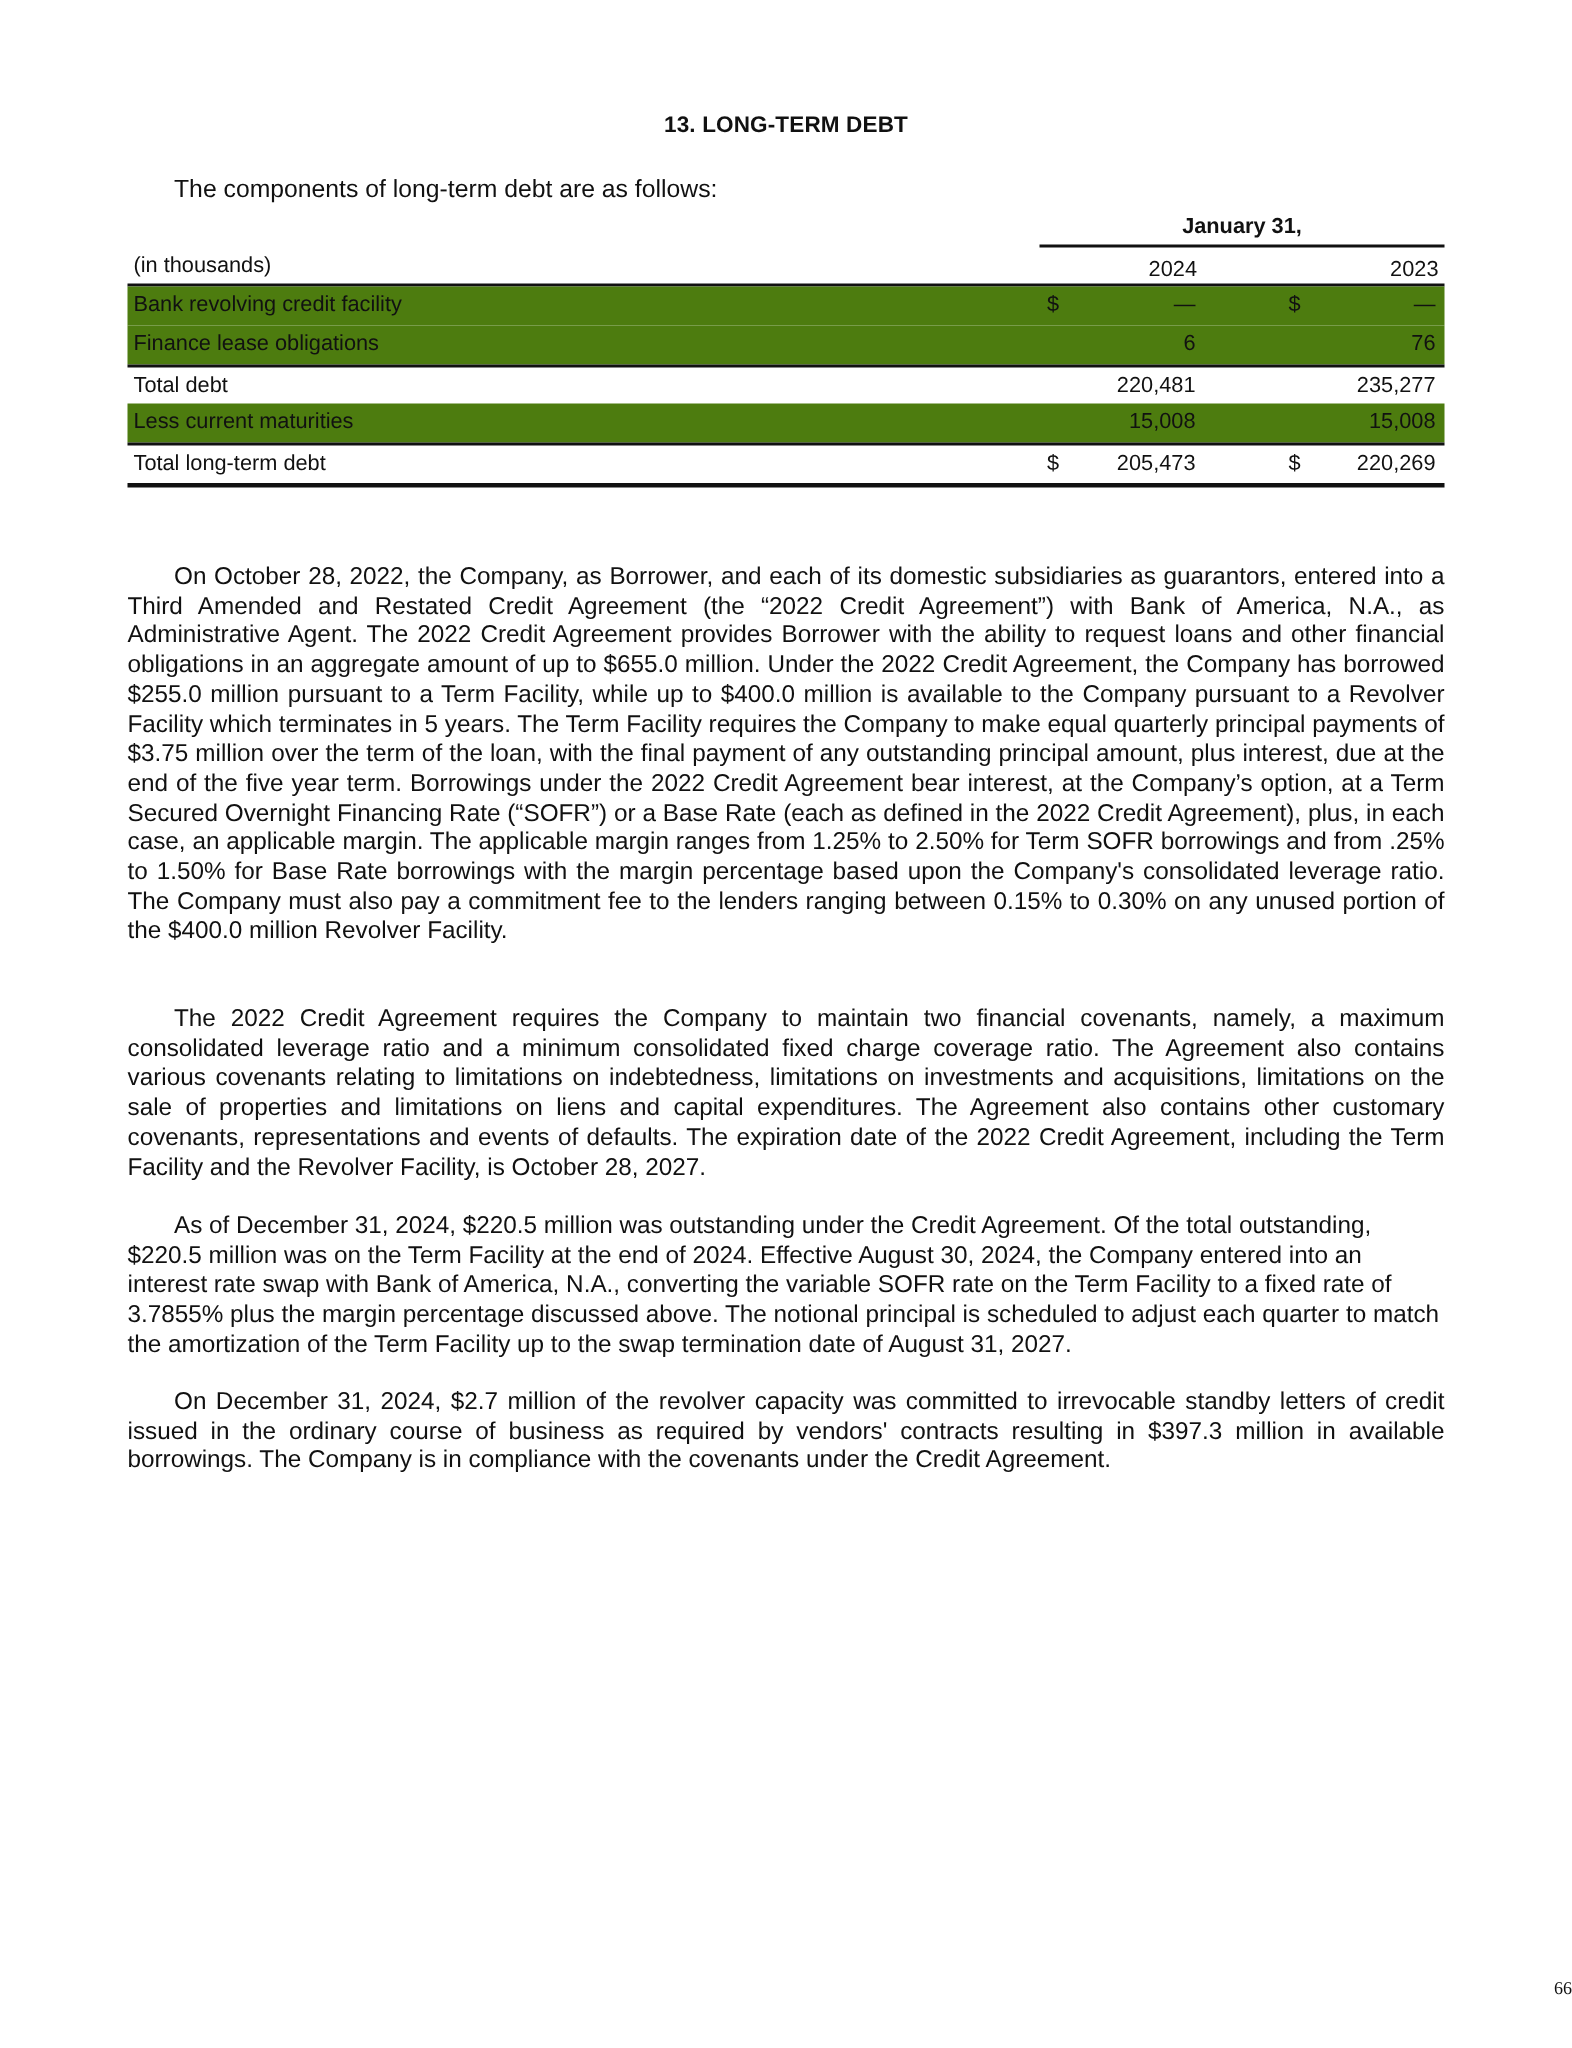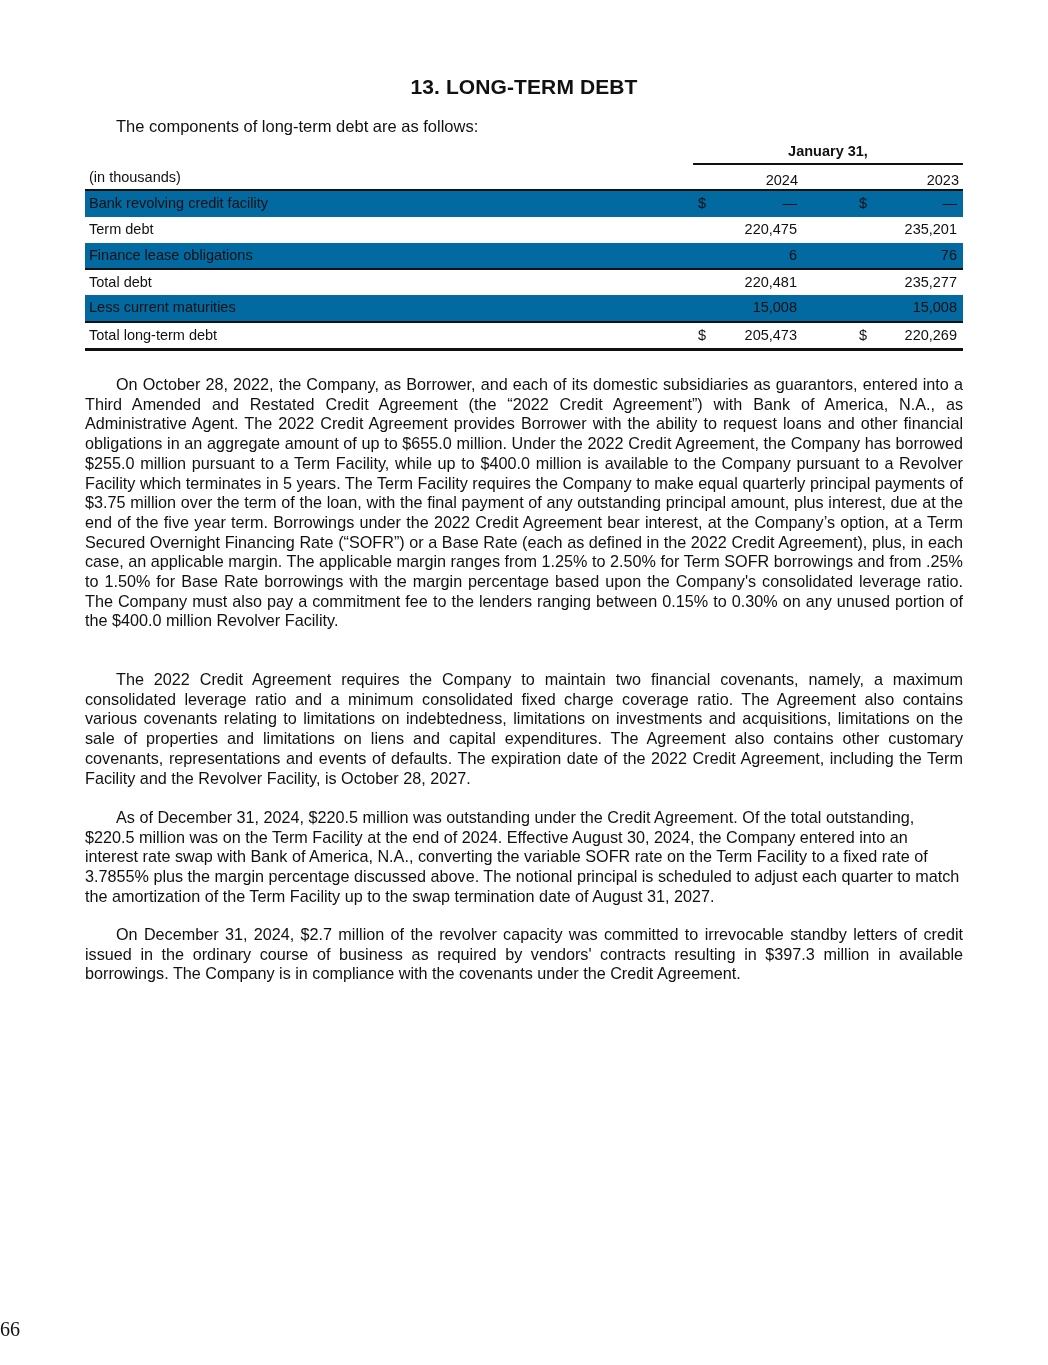--- a/index.html
+++ b/index.html
@@ -2,21 +2,21 @@
 <html><head>
 <meta charset="utf-8">
 <style>
   html, body { margin: 0; padding: 0; background: #ffffff; }
   body { width: 1048px; height: 1365px; position: relative; overflow: hidden; color: #111; }
   .page { position: absolute; left: 0; top: 0; width: 1048px; height: 1365px; }
 
   .title {
     position: absolute; left: 0; width: 1048px; top: 75px;
     text-align: center; font-family: "Liberation Sans", sans-serif;
-    font-weight: bold; font-size: 21px; letter-spacing: 0.1px;
+    font-weight: bold; font-size: 15px; letter-spacing: 0.1px;
   }
   .intro {
     position: absolute; left: 116px; top: 117px;
     font-family: "Liberation Sans", sans-serif; font-size: 16.5px;
   }
 
   
   .tbl { position: absolute; left: 85px; top: 140px; width: 878px; font-family: "Liberation Sans", sans-serif; font-size: 14.5px; }
   .hdr-group {
     position: absolute; left: 608px; width: 270px; top: 3px;
@@ -24,21 +24,21 @@
   }
   .hdr-group-rule { position: absolute; left: 608px; width: 270px; top: 23px; height: 0; border-top: 2px solid #111; }
   .hdr-units { position: absolute; left: 4px; top: 29px; font-size: 14.5px; }
   .hdr-year { position: absolute; top: 32px; font-weight: normal; font-size: 14.5px; width: 100px; text-align: right; }
   .hdr-year.y1 { left: 613px; }
   .hdr-year.y2 { left: 774px; }
   .hdr-rule { position: absolute; left: 0; width: 878px; top: 49px; border-top: 2px solid #111; }
 
   .rows { position: absolute; left: 0; top: 51px; width: 878px; }
   .row { position: relative; height: 25.8px; line-height: 25.8px; }
-  .row.shade { background: #0369a1; }
+  .row.shade { background: #4d7c0f; }
   .row.rule-top { border-top: 2px solid #111; height: 24.8px; line-height: 24.8px; }
   .row .label { position: absolute; left: 4px; }
   .row .cur1 { position: absolute; left: 613px; }
   .row .val1 { position: absolute; right: 166px; text-align: right; }
   .row .cur2 { position: absolute; left: 774px; }
   .row .val2 { position: absolute; right: 6px; text-align: right; }
   .bottom-rule { position: absolute; left: 0; width: 878px; border-top: 3px solid #111; }
 
   
   .para {
@@ -46,22 +46,22 @@
     font-family: "Liberation Sans", sans-serif; font-size: 16.2px; line-height: 19.7px;
     text-align: justify; text-indent: 31px; margin: 0;
   }
   .para.p1 { top: 375px; }
   .para.p2 { top: 670px; }
   .para.p3 { top: 808px; text-align: left; }
   .para.p4 { top: 925px; }
   .para.p5 { top: 1003px; text-align: left; }
 
   .pagenum {
-    position: absolute; left: 0; width: 1048px; top: 1318px; text-align: left;
-    font-family: "Liberation Serif", serif; font-size: 20px;
+    position: absolute; left: 0; width: 1048px; top: 1318px; text-align: right;
+    font-family: "Liberation Serif", serif; font-size: 12px;
   }
 </style>
 </head>
 <body>
 
 <div class="page">
 
   <div class="title">13. LONG-TERM DEBT</div>
   <div class="intro">The components of long-term debt are as follows:</div>
 
@@ -73,27 +73,20 @@
     <div class="hdr-year y2">2023</div>
     <div class="hdr-rule"></div>
 
     <div class="rows">
       <div class="row shade">
         <span class="label">Bank revolving credit facility</span>
         <span class="cur1">$</span>
         <span class="val1">—</span>
         <span class="cur2">$</span>
         <span class="val2">—</span>
-      </div>
-      <div class="row">
-        <span class="label">Term debt</span>
-        <span class="cur1"></span>
-        <span class="val1">220,475</span>
-        <span class="cur2"></span>
-        <span class="val2">235,201</span>
       </div>
       <div class="row shade">
         <span class="label">Finance lease obligations</span>
         <span class="cur1"></span>
         <span class="val1">6</span>
         <span class="cur2"></span>
         <span class="val2">76</span>
       </div>
       <div class="row rule-top">
         <span class="label">Total debt</span>

